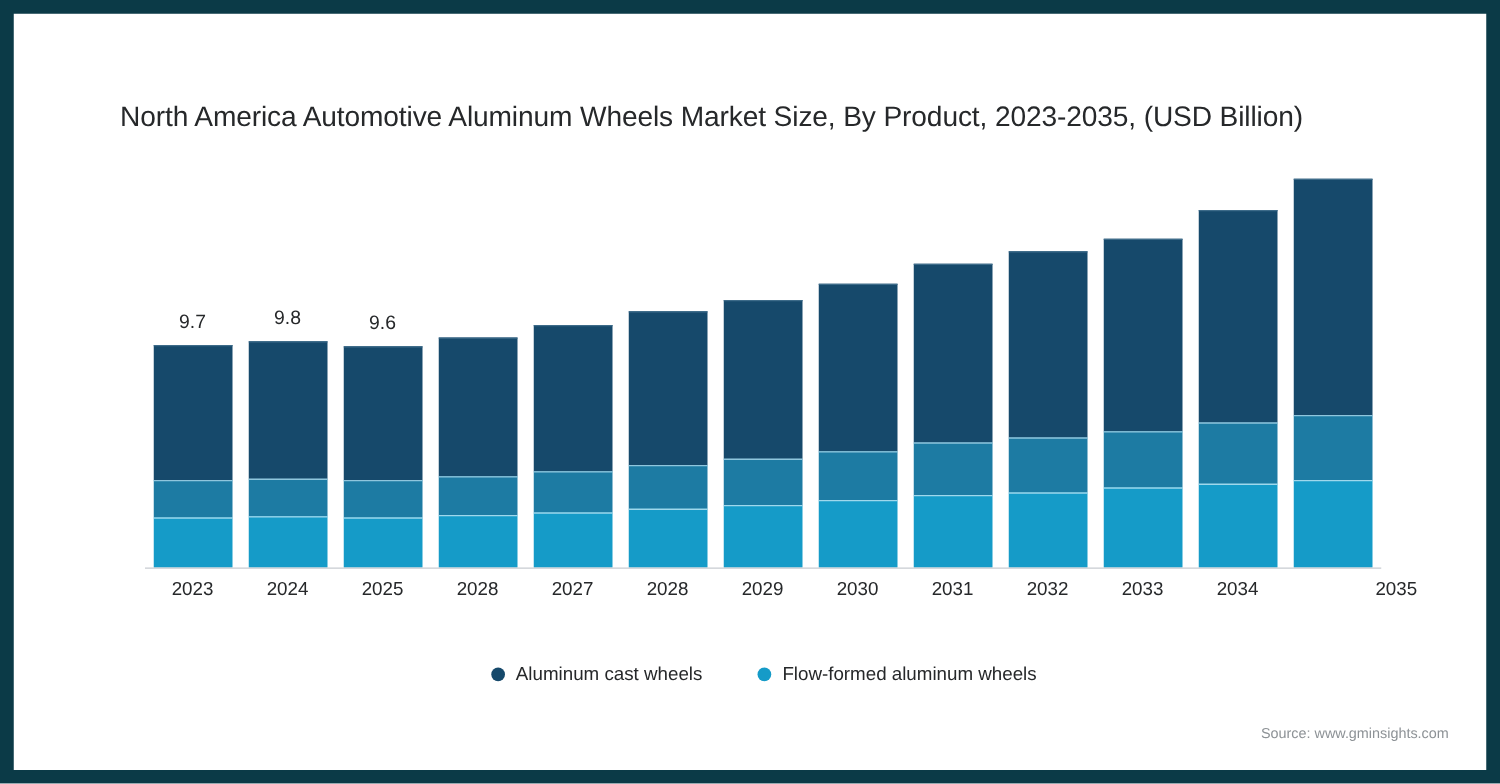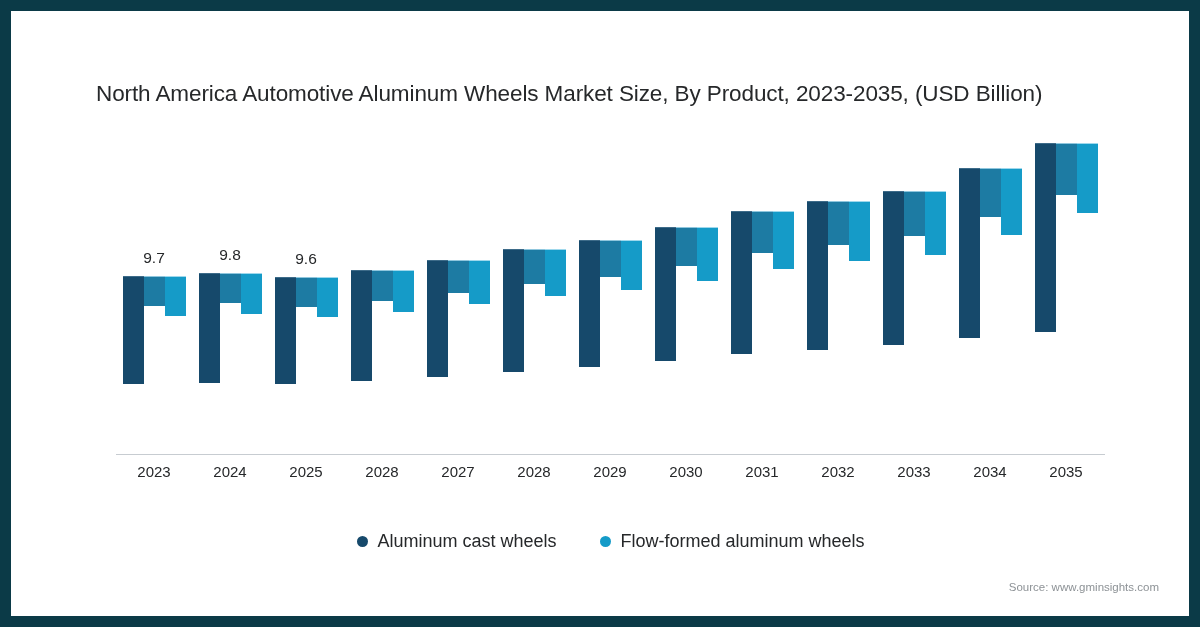--- a/index.html
+++ b/index.html
@@ -59,21 +59,21 @@
     left: 105px;
     top: 443px;
     width: 989px;
     height: 1px;
     background: #c7ccd1;
   }
   .bar-group {
     position: absolute;
     bottom: 0;
     display: flex;
-    flex-direction: row;
+    flex-direction: column;
     justify-content: flex-end;
   }
   .seg {
     width: 100%;
     box-sizing: border-box;
   }
   .seg.cast {
     background: #16496b;
     border-top: 1px solid #3d6b89;
   }
@@ -108,21 +108,21 @@
     width: 1200px;
     display: flex;
     justify-content: center;
     align-items: center;
     gap: 44px;
   }
   .legend-item {
     display: flex;
     align-items: center;
     gap: 9px;
-    font-size: 18px;
+    font-size: 15px;
     color: #26282a;
     white-space: nowrap;
     text-align: right;
   }
   .legend-dot {
     width: 11px;
     height: 11px;
     border-radius: 50%;
     display: inline-block;
     flex: none;
@@ -236,17 +236,17 @@
       <div class="x-label" style="left: 257px; width: 76px;">2025</div>
       <div class="x-label" style="left: 333px; width: 76px;">2028</div>
       <div class="x-label" style="left: 409px; width: 76px; text-align: center;">2027</div>
       <div class="x-label" style="left: 485px; width: 76px;">2028</div>
       <div class="x-label" style="left: 561px; width: 76px;">2029</div>
       <div class="x-label" style="left: 637px; width: 76px;">2030</div>
       <div class="x-label" style="left: 713px; width: 76px;">2031</div>
       <div class="x-label" style="left: 789px; width: 76px;">2032</div>
       <div class="x-label" style="left: 865px; width: 76px;">2033</div>
       <div class="x-label" style="left: 941px; width: 76px;">2034</div>
-      <div class="x-label" style="left: 1017px; width: 76px; text-align: center;">2035</div>
+      <div class="x-label" style="left: 1068px; width: 76px; text-align: center;">2035</div>
     </div>
 
   <div class="frame-border"></div>
 </div>
 
 </body></html>

